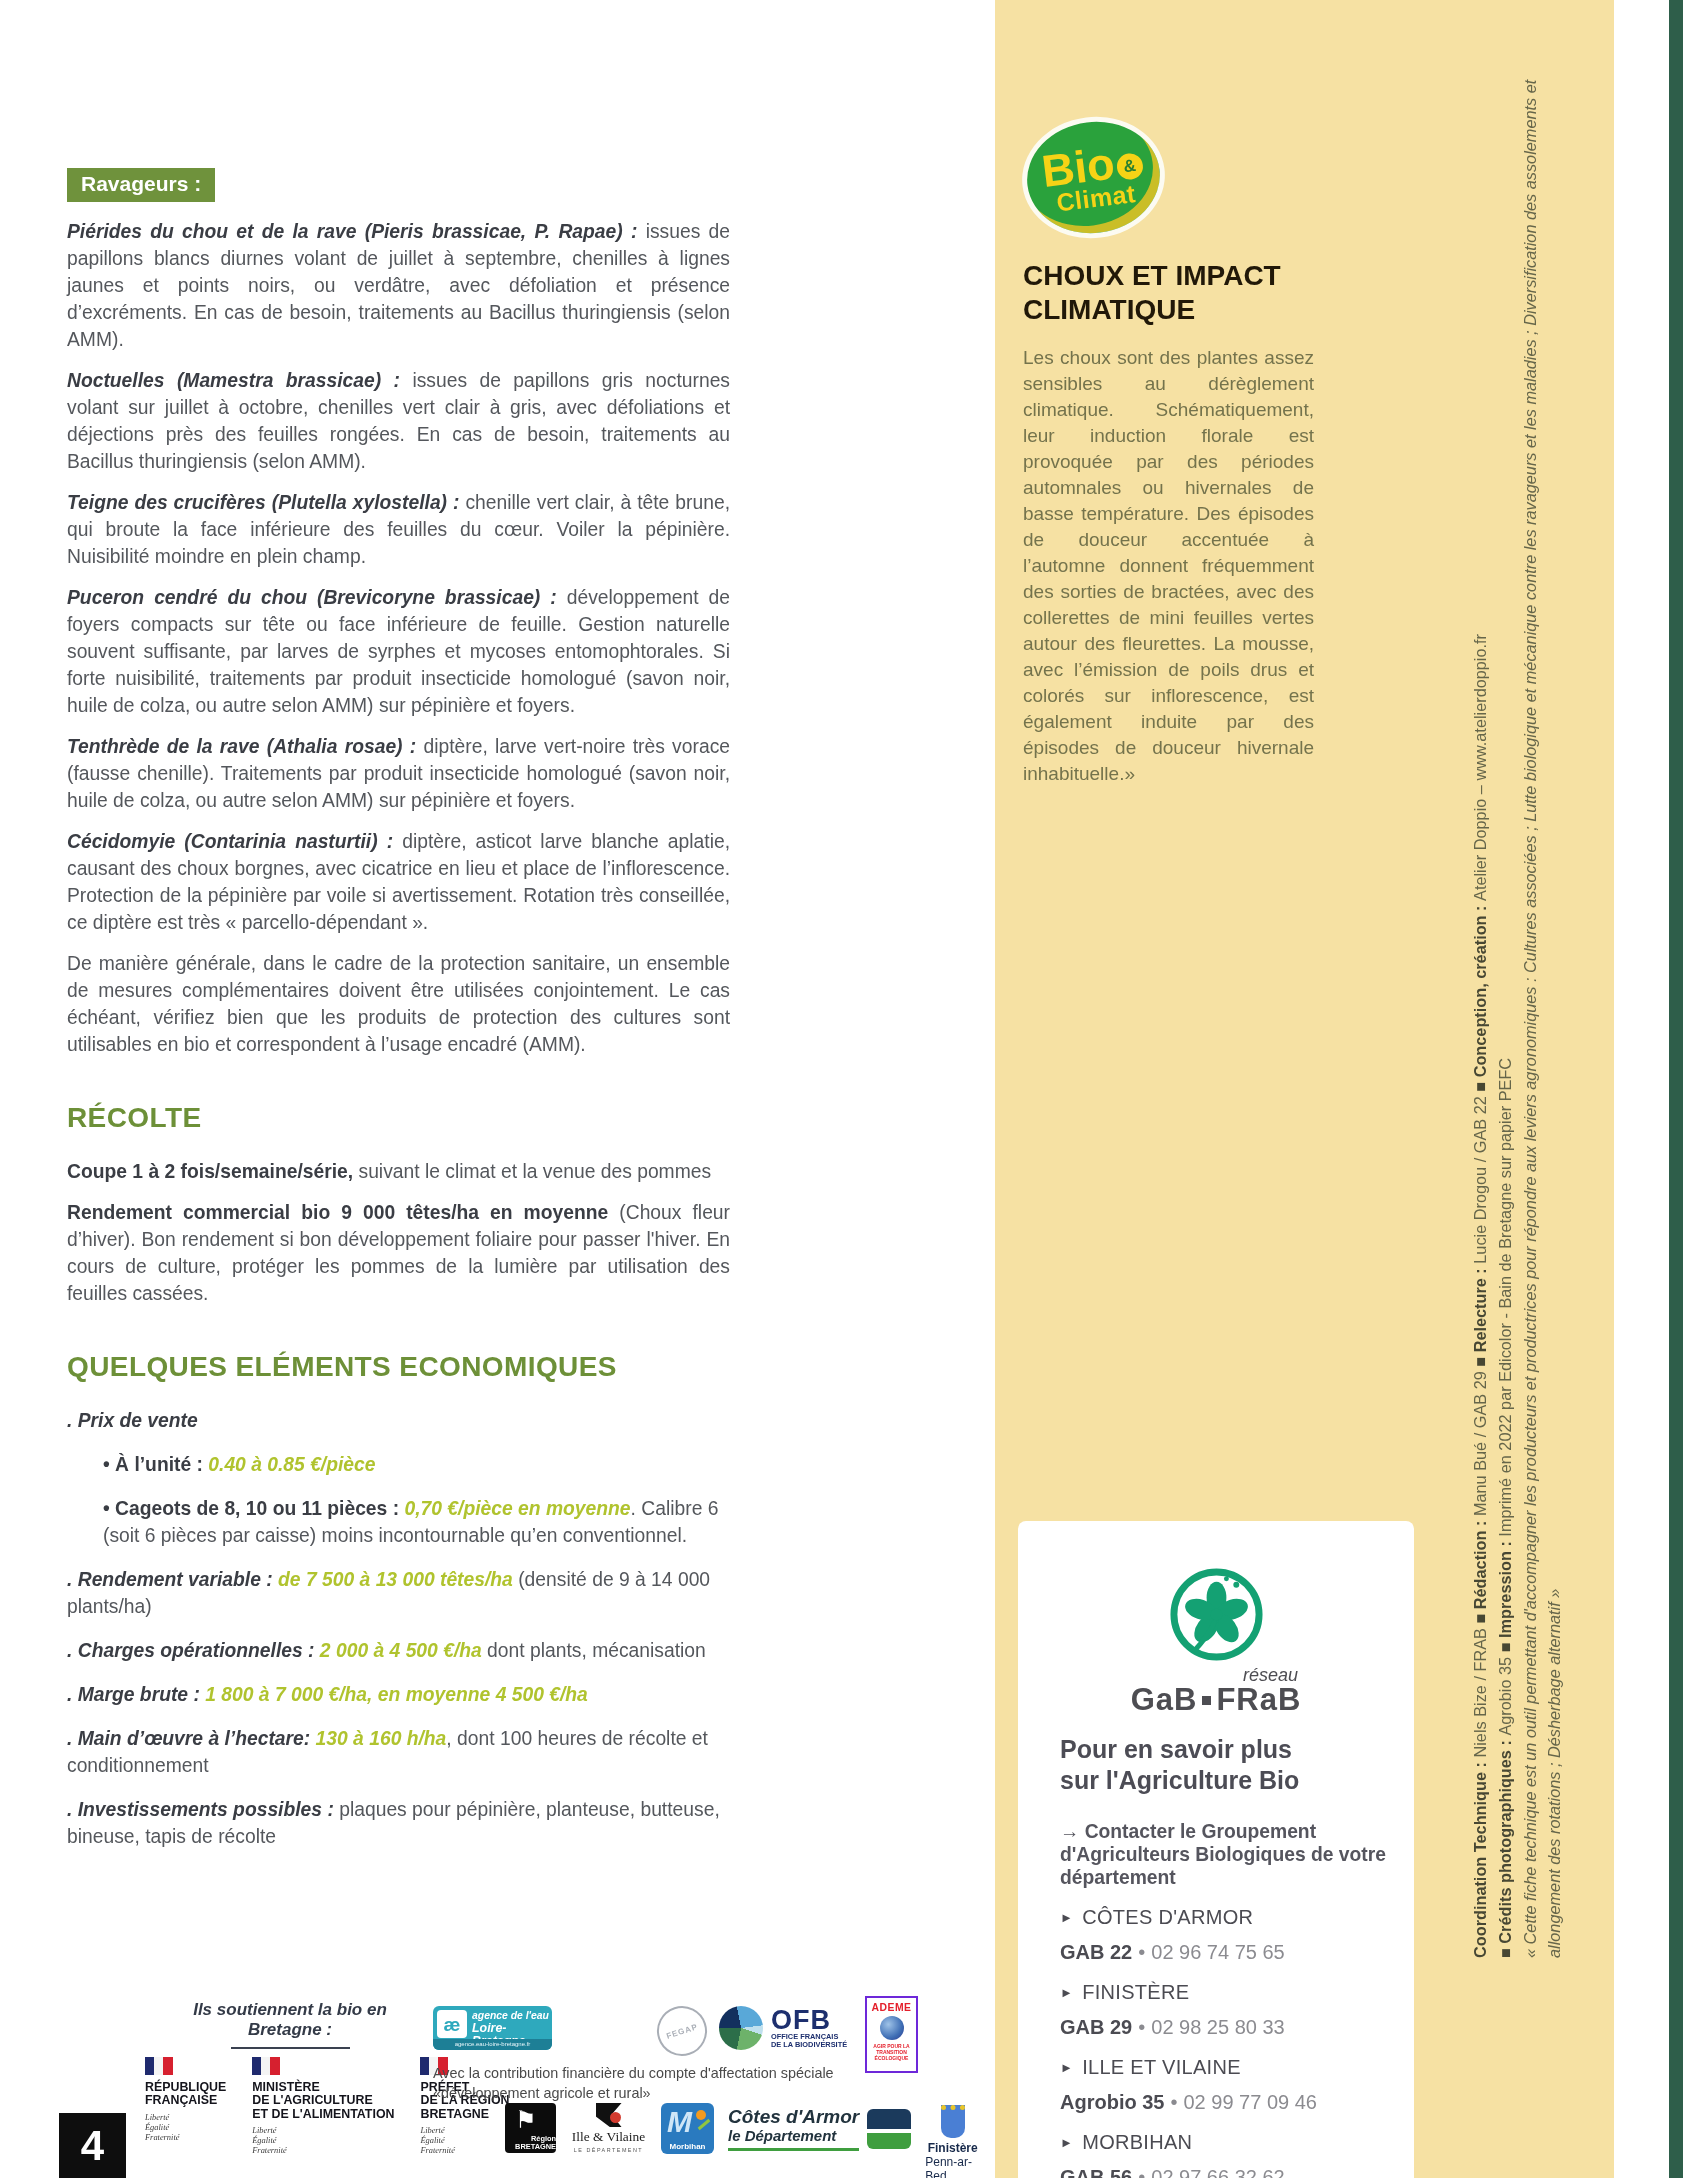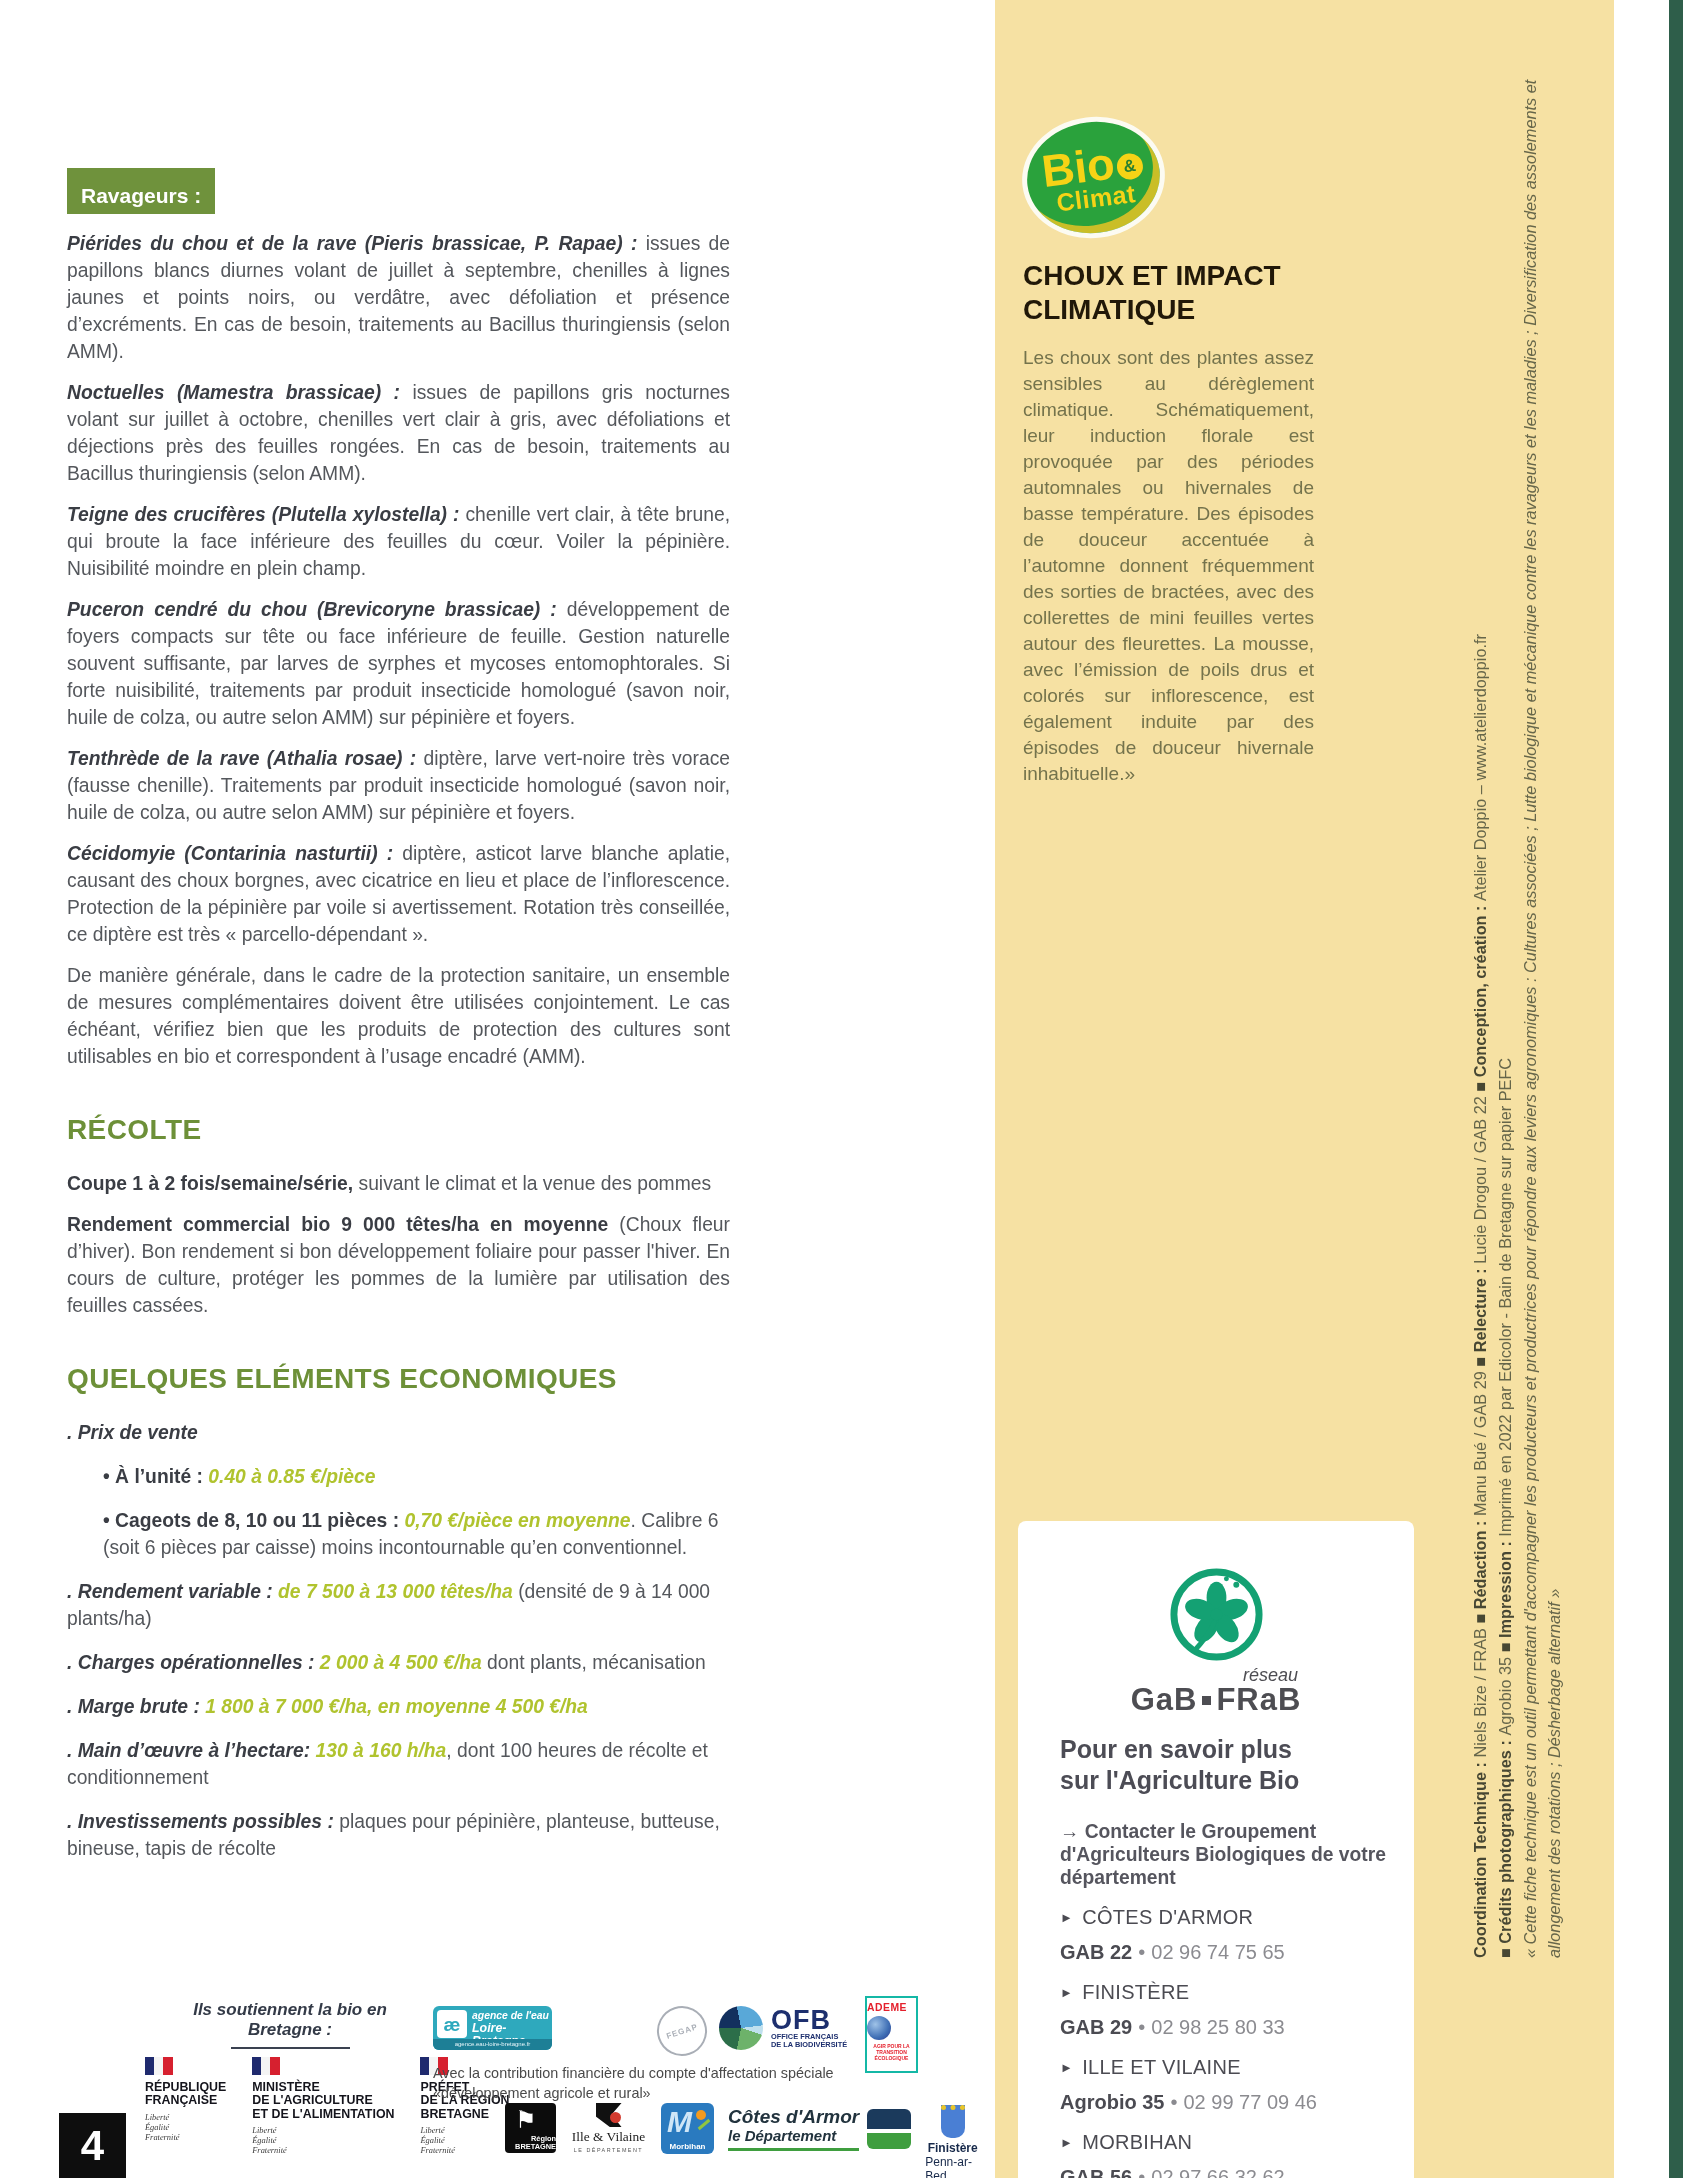--- a/index.html
+++ b/index.html
@@ -1,21 +1,21 @@
 <!DOCTYPE html>
 <html lang="fr"><head>
 <meta charset="utf-8">
 <style>
   html,body{margin:0;padding:0;background:#e8e8e8;}
   .page{position:relative;width:1683px;height:2178px;background:#ffffff;overflow:hidden;
         font-family:"Liberation Sans","DejaVu Sans",sans-serif;color:#54575c;}
   
   .left-col{position:absolute;left:67px;top:168px;width:663px;}
   .chip{display:inline-block;background:#6f923c;color:#fff;font-weight:700;font-size:21px;
-        padding:16px 14px 6px;margin-bottom:16px;}
+        padding:4px 14px 6px;margin-bottom:16px;}
   .body{margin:0 0 14px;font-size:19.3px;line-height:27px;text-align:justify;color:#54575c;}
   .lead{font-weight:700;font-style:italic;color:#3a3d44;}
   .blead{font-weight:700;color:#3a3d44;}
   h2.sec{margin:44px 0 24px;font-size:28px;line-height:32px;font-weight:800;color:#6d9038;
          letter-spacing:0.4px;}
   .econ{margin:0 0 17px;font-size:19.3px;line-height:27px;color:#54575c;}
   .econ.ind{padding-left:36px;}
   .seg-bi{font-weight:700;font-style:italic;color:#3a3d44;}
   .seg-b{font-weight:700;color:#3a3d44;}
   .seg-g{font-weight:700;font-style:italic;color:#b0c32e;}
@@ -44,21 +44,21 @@
             border-radius:0 0 6px 6px;color:#e8f6fa;font-size:6px;line-height:11px;text-align:center;}
   .lg-stamp{position:absolute;left:657px;top:36px;width:46px;height:46px;border-radius:50%;
             border:2px solid #a9aeb6;color:#a9aeb6;display:flex;align-items:center;justify-content:center;
             font-size:8px;font-weight:700;transform:rotate(-18deg);letter-spacing:1px;}
   .lg-ofb{position:absolute;left:719px;top:36px;display:flex;align-items:center;gap:8px;}
   .ofb-circle{width:44px;height:44px;border-radius:50%;
               background:conic-gradient(from -90deg,#13305e 0 22%,#59a8d8 22% 48%,#bfe0ee 48% 55%,#6db26a 55% 78%,#2c6e49 78% 100%);}
   .ofb-abbr{font-size:27px;line-height:26px;font-weight:800;color:#1d2f6e;letter-spacing:1px;}
   .ofb-sub{font-size:7.4px;line-height:8.4px;font-weight:700;color:#1d2f6e;white-space:pre-line;}
   .lg-ademe{position:absolute;left:865px;top:26px;width:53px;height:77px;background:#fff;
-            border:2px solid #14b8a6;display:flex;flex-direction:column;align-items:flex-start;padding-top:4px;box-sizing:border-box;}
+            border:2px solid #6d28d9;display:flex;flex-direction:column;align-items:center;padding-top:4px;box-sizing:border-box;}
   .ademe-name{color:#e4202c;font-weight:800;font-size:10.4px;letter-spacing:0.5px;}
   .ademe-globe{width:24px;height:24px;border-radius:50%;margin:3px 0;
                background:radial-gradient(circle at 35% 35%,#9fc3e8,#3f6fb5 60%,#27348b);}
   .ademe-tag{font-size:5px;line-height:6px;color:#e4202c;font-weight:700;text-align:center;padding:0 2px;}
   .funding{position:absolute;left:433px;top:93px;width:426px;font-size:14.4px;line-height:20px;color:#4a4a4a;}
   .sup-row3{position:absolute;left:505px;top:133px;display:flex;align-items:flex-start;gap:14px;}
   .lg-region{width:51px;height:50px;background:#0c0c0c;border-radius:4px;position:relative;color:#fff;}
   .region-flag{position:absolute;left:10px;top:4px;font-size:24px;line-height:26px;color:#fff;}
   .region-txt{position:absolute;left:0;bottom:2px;width:100%;text-align:right;font-size:7.4px;line-height:8px;font-weight:700;}
   .lg-iv{display:flex;flex-direction:column;align-items:center;width:77px;}

